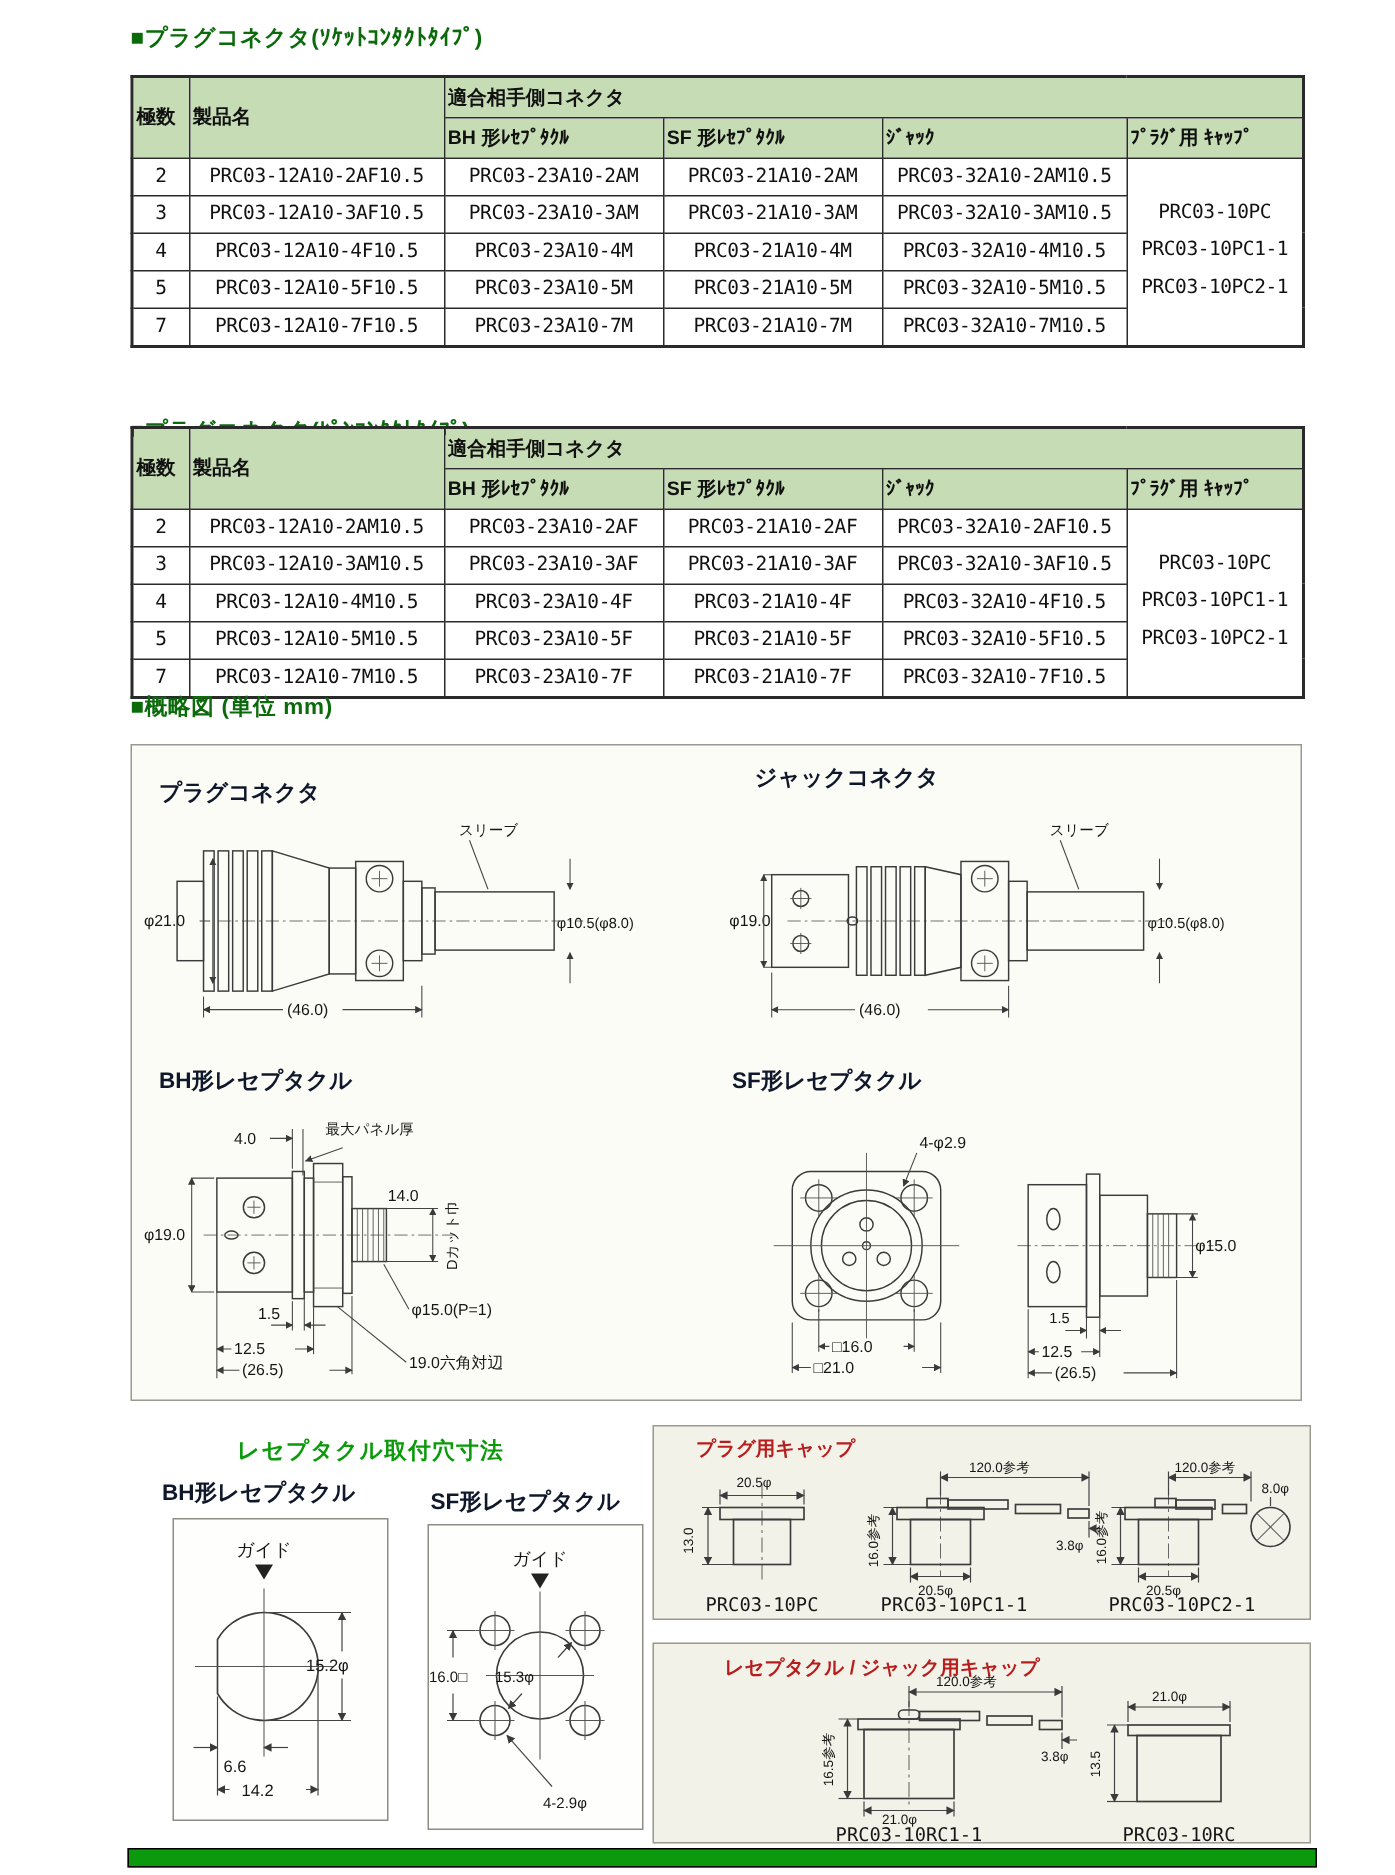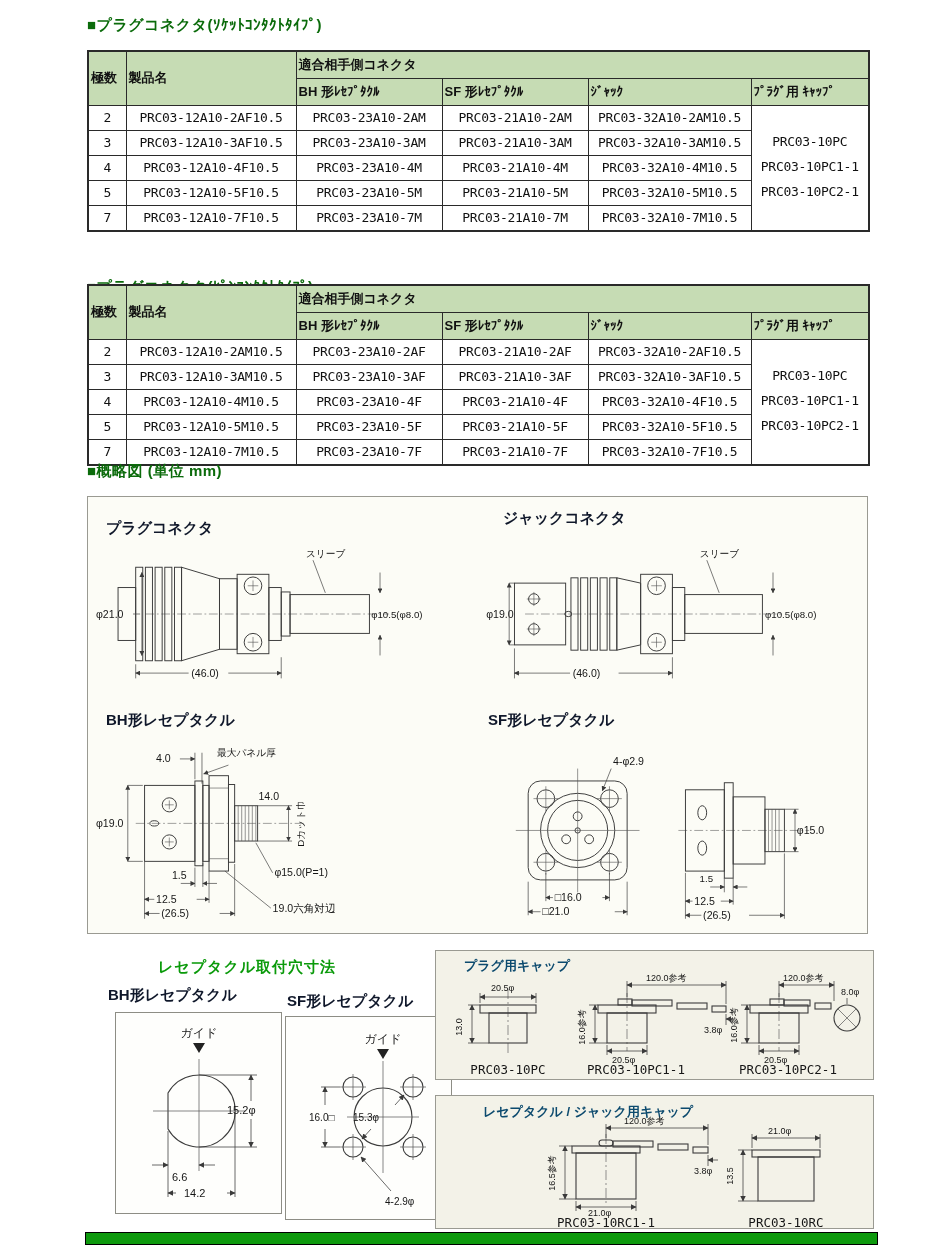--- a/index.html
+++ b/index.html
@@ -13,22 +13,22 @@
   table.spec th{background:#c6dcb4;font-size:13px;font-weight:bold;color:#111;text-align:left;}
   th.poles{width:38px;line-height:1.2;}
   th.small{font-size:12px;}
   table.spec td{font-family:"DejaVu Sans Mono","Liberation Mono",monospace;
        font-size:13px;text-align:center;height:24px;white-space:nowrap;letter-spacing:-0.3px;}
   td.capcell{vertical-align:middle;text-align:left;padding-left:6px;line-height:1.9;}
   tr.hrow1{height:27px;} tr.hrow2{height:27px;}
   .bigbox{border:1px solid #9a9a92;background:#fcfcf6;}
   .draw-label{font-size:15px;font-weight:bold;color:#0f172a;white-space:nowrap;}
   .capbox{border:1px solid #9a9a92;background:#f3f2e8;}
-  .capbox-title{font-size:13px;font-weight:bold;color:#0c4a6e;white-space:nowrap;}
-  .holebox{border:1px solid #8d8d85;background:#fefefc;padding-left:23px;}
+  .capbox-title{font-size:13px;font-weight:bold;color:#b91c1c;white-space:nowrap;}
+  .holebox{border:1px solid #8d8d85;background:#fefefc;}
   .bottom-bar{background:#0d990d;border:1px solid #000;}
   svg{display:block;}
   svg .ln{stroke:#3b3b3b;stroke-width:1.1;fill:none;}
   svg .thin{stroke:#555;stroke-width:0.7;fill:none;}
   svg .dm{stroke:#444;stroke-width:0.8;fill:none;}
   svg .cl{stroke:#666;stroke-width:0.7;fill:none;stroke-dasharray:10 3 2 3;}
   svg text{fill:#161616;font-family:"Liberation Sans",sans-serif;}
   svg .dt{font-size:12px;} svg .dt11{font-size:11px;} svg .dt10{font-size:10px;} svg .dt9{font-size:9px;}
   svg .pn{font-family:"DejaVu Sans Mono","Liberation Mono",monospace;font-size:12.5px;}
 </style>

